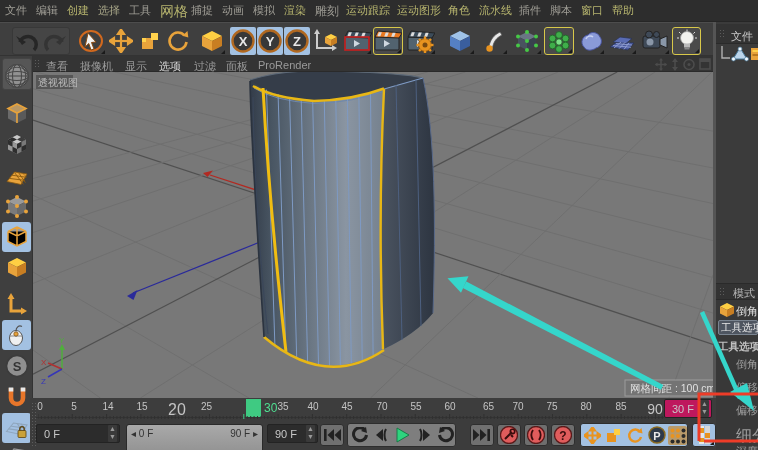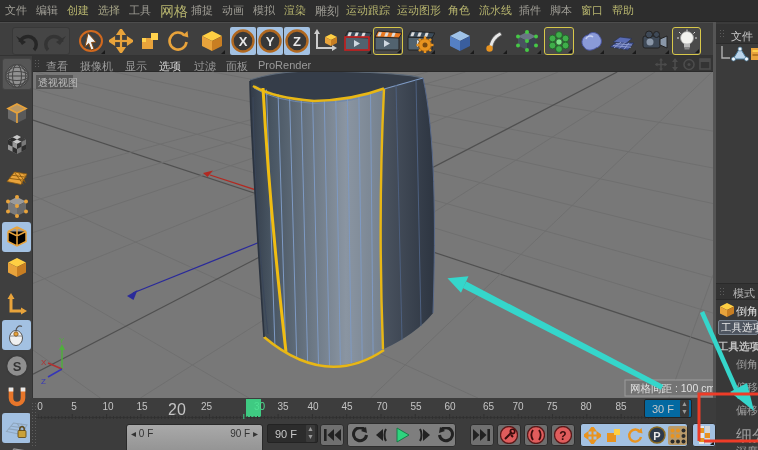--- a/index.html
+++ b/index.html
@@ -535,38 +535,38 @@
     <span class="abs" style="left:736px;top:380px;font-size:11px;color:#9d9d9d;z-index:6">偏移模</span>
     <span class="abs" style="left:736px;top:403px;font-size:11px;color:#9d9d9d;z-index:6">偏移</span>
     <span class="abs" style="left:736px;top:426px;font-size:16px;color:#9d9d9d;z-index:6">细分</span>
     <span class="abs" style="left:736px;top:444px;font-size:11px;color:#9d9d9d;z-index:6">深度</span>
 <div class="abs" style="left:30px;top:398px;width:728px;height:52px;background:#3c3c3c"></div>
     <div class="abs" style="left:716px;top:398px;width:42px;height:52px;background:#383838"></div>
     <div class="dots" style="left:31px;top:402px;height:44px;"></div>
     <div class="abs" style="left:36px;top:398px;width:628px;height:20px;background:#3d3d3d;border-bottom:1px solid #333"></div>
     <span class="abs" style="left:30px;top:401px;width:20px;text-align:center;font-size:10px;color:#c4c4c4">0</span>
     <span class="abs" style="left:64px;top:401px;width:20px;text-align:center;font-size:10px;color:#c4c4c4">5</span>
-    <span class="abs" style="left:98px;top:401px;width:20px;text-align:center;font-size:10px;color:#c4c4c4">10</span>
+    <span class="abs" style="left:98px;top:401px;width:20px;text-align:center;font-size:10px;color:#c4c4c4">14</span>
     <span class="abs" style="left:132px;top:401px;width:20px;text-align:center;font-size:10px;color:#c4c4c4">15</span>
     <span class="abs" style="left:167px;top:401px;width:20px;text-align:center;font-size:16px;color:#c4c4c4">20</span>
     <span class="abs" style="left:201px;top:401px;width:20px;font-size:10px;color:#c4c4c4">25</span>
     <span class="abs" style="left:273px;top:401px;width:20px;text-align:center;font-size:10px;color:#c4c4c4">35</span>
     <span class="abs" style="left:303px;top:401px;width:20px;text-align:center;font-size:10px;color:#c4c4c4">40</span>
     <span class="abs" style="left:337px;top:401px;width:20px;text-align:center;font-size:10px;color:#c4c4c4">45</span>
     <span class="abs" style="left:372px;top:401px;width:20px;text-align:center;font-size:10px;color:#c4c4c4">70</span>
     <span class="abs" style="left:406px;top:401px;width:20px;text-align:center;font-size:10px;color:#c4c4c4">55</span>
     <span class="abs" style="left:440px;top:401px;width:20px;text-align:center;font-size:10px;color:#c4c4c4">60</span>
     <span class="abs" style="left:474px;top:401px;width:20px;text-align:right;font-size:10px;color:#c4c4c4">65</span>
     <span class="abs" style="left:508px;top:401px;width:20px;text-align:center;font-size:10px;color:#c4c4c4">70</span>
     <span class="abs" style="left:542px;top:401px;width:20px;text-align:center;font-size:10px;color:#c4c4c4">75</span>
     <span class="abs" style="left:576px;top:401px;width:20px;text-align:center;font-size:10px;color:#c4c4c4">80</span>
     <span class="abs" style="left:611px;top:401px;width:20px;text-align:center;font-size:10px;color:#c4c4c4">85</span>
     <span class="abs" style="left:645px;top:401px;width:20px;text-align:center;font-size:14px;color:#c4c4c4">90</span>
     <div class="abs" style="left:246px;top:399px;width:15px;height:18px;background:#3fca82"></div>
-    <span class="abs" style="left:254px;top:401px;font-size:10px;color:#4fdf92">30</span>
+    <span class="abs" style="left:264px;top:401px;font-size:12px;color:#4fdf92">30</span>
     <svg class="abs" style="left:38px;top:412px" width="626" height="7" viewBox="0 0 626 7">
       <line x1="0.0" y1="2" x2="0.0" y2="7" stroke="#303030" stroke-width="1"></line>
       <line x1="3.4" y1="4" x2="3.4" y2="7" stroke="#303030" stroke-width="1"></line>
       <line x1="6.9" y1="4" x2="6.9" y2="7" stroke="#303030" stroke-width="1"></line>
       <line x1="10.3" y1="4" x2="10.3" y2="7" stroke="#303030" stroke-width="1"></line>
       <line x1="13.7" y1="4" x2="13.7" y2="7" stroke="#303030" stroke-width="1"></line>
       <line x1="17.2" y1="4" x2="17.2" y2="7" stroke="#303030" stroke-width="1"></line>
       <line x1="20.6" y1="4" x2="20.6" y2="7" stroke="#303030" stroke-width="1"></line>
       <line x1="24.0" y1="4" x2="24.0" y2="7" stroke="#303030" stroke-width="1"></line>
       <line x1="27.4" y1="4" x2="27.4" y2="7" stroke="#303030" stroke-width="1"></line>
@@ -739,21 +739,22 @@
       <line x1="600.2" y1="4" x2="600.2" y2="7" stroke="#303030" stroke-width="1"></line>
       <line x1="603.7" y1="4" x2="603.7" y2="7" stroke="#303030" stroke-width="1"></line>
       <line x1="607.1" y1="4" x2="607.1" y2="7" stroke="#303030" stroke-width="1"></line>
       <line x1="610.5" y1="4" x2="610.5" y2="7" stroke="#303030" stroke-width="1"></line>
       <line x1="614.0" y1="4" x2="614.0" y2="7" stroke="#303030" stroke-width="1"></line>
       <line x1="617.4" y1="2" x2="617.4" y2="7" stroke="#303030" stroke-width="1"></line>
       <line x1="620.8" y1="4" x2="620.8" y2="7" stroke="#303030" stroke-width="1"></line>
       <line x1="624.3" y1="4" x2="624.3" y2="7" stroke="#303030" stroke-width="1"></line>
       <line x1="627.7" y1="4" x2="627.7" y2="7" stroke="#303030" stroke-width="1"></line>
     </svg>
-    <div class="abs" style="left:644px;top:399px;width:48px;height:19px;background:#0369a1;border:1px solid #232323;border-radius:2px;color:#c8c8c8;font-size:11px;line-height:18px;padding-left:7px;">30 F<span style="position:absolute;right:2px;top:0;width:9px;height:17px;background:#3a3a3a;border-radius:1px;color:#999;font-size:7px;text-align:center;line-height:8px;">▲<br>▼</span></div>
+    <div class="abs" style="left:664px;top:399px;width:48px;height:19px;background:#be185d;border:1px solid #232323;border-radius:2px;color:#c8c8c8;font-size:11px;line-height:18px;padding-left:7px;">30 F<span style="position:absolute;right:2px;top:0;width:9px;height:17px;background:#3a3a3a;border-radius:1px;color:#999;font-size:7px;text-align:center;line-height:8px;">▲<br>▼</span></div>
+    <div class="abs" style="left:36px;top:424px;width:84px;height:19px;background:#2c2c2c;border:1px solid #232323;border-radius:2px;color:#c8c8c8;font-size:11px;line-height:18px;padding-left:7px;">0 F<span style="position:absolute;right:2px;top:0;width:9px;height:17px;background:#3a3a3a;border-radius:1px;color:#999;font-size:7px;text-align:center;line-height:8px;">▲<br>▼</span></div>
     <div class="abs" style="left:267px;top:424px;width:51px;height:19px;background:#2c2c2c;border:1px solid #232323;border-radius:2px;color:#c8c8c8;font-size:11px;line-height:18px;padding-left:7px;">90 F<span style="position:absolute;right:2px;top:0;width:9px;height:17px;background:#3a3a3a;border-radius:1px;color:#999;font-size:7px;text-align:center;line-height:8px;">▲<br>▼</span></div>
     <div class="abs" style="left:126px;top:424px;width:137px;height:34px;border-radius:3px;background:linear-gradient(#a9a9a9,#8f8f8f);border:1px solid #2a2a2a;font-size:10px;color:#333;line-height:18px;">
       <span style="position:absolute;left:4px;">◂ 0 F</span>
       <span style="position:absolute;right:4px;">90 F ▸</span>
     </div>
 <div class="abs" style="left:320px;top:424px;width:24px;height:22px;background:#707070;border-radius:3px;border:1px solid #2e2e2e;display:flex;align-items:center;justify-content:center;">
       <svg class="abs" style="" width="20" height="14" viewBox="0 0 20 14">
         <rect x="2" y="1" width="2.6" height="12" fill="#222"></rect>
         <path d="M12,1 L5.5,7 L12,13 Z" fill="#222"></path>
         <path d="M19,1 L12.5,7 L19,13 Z" fill="#222"></path>

